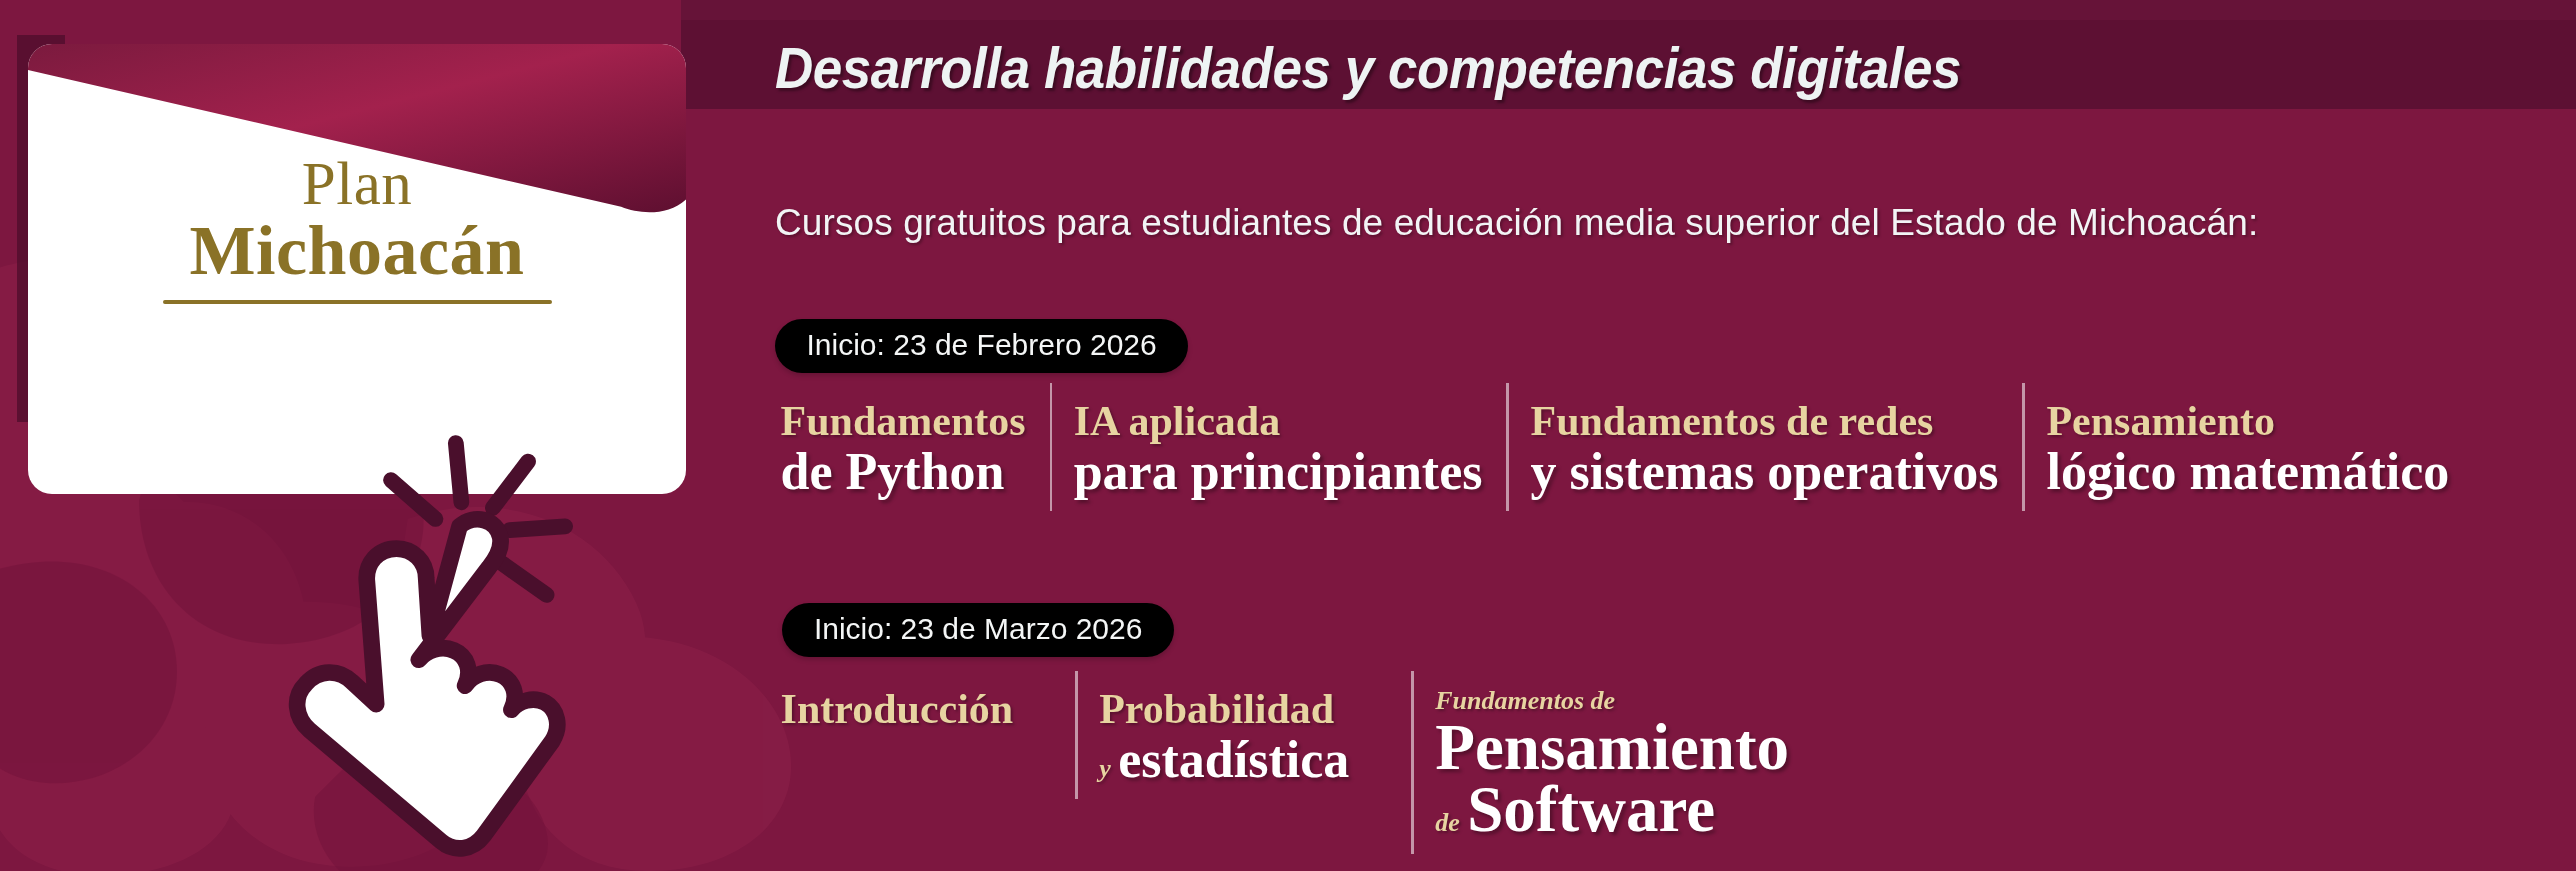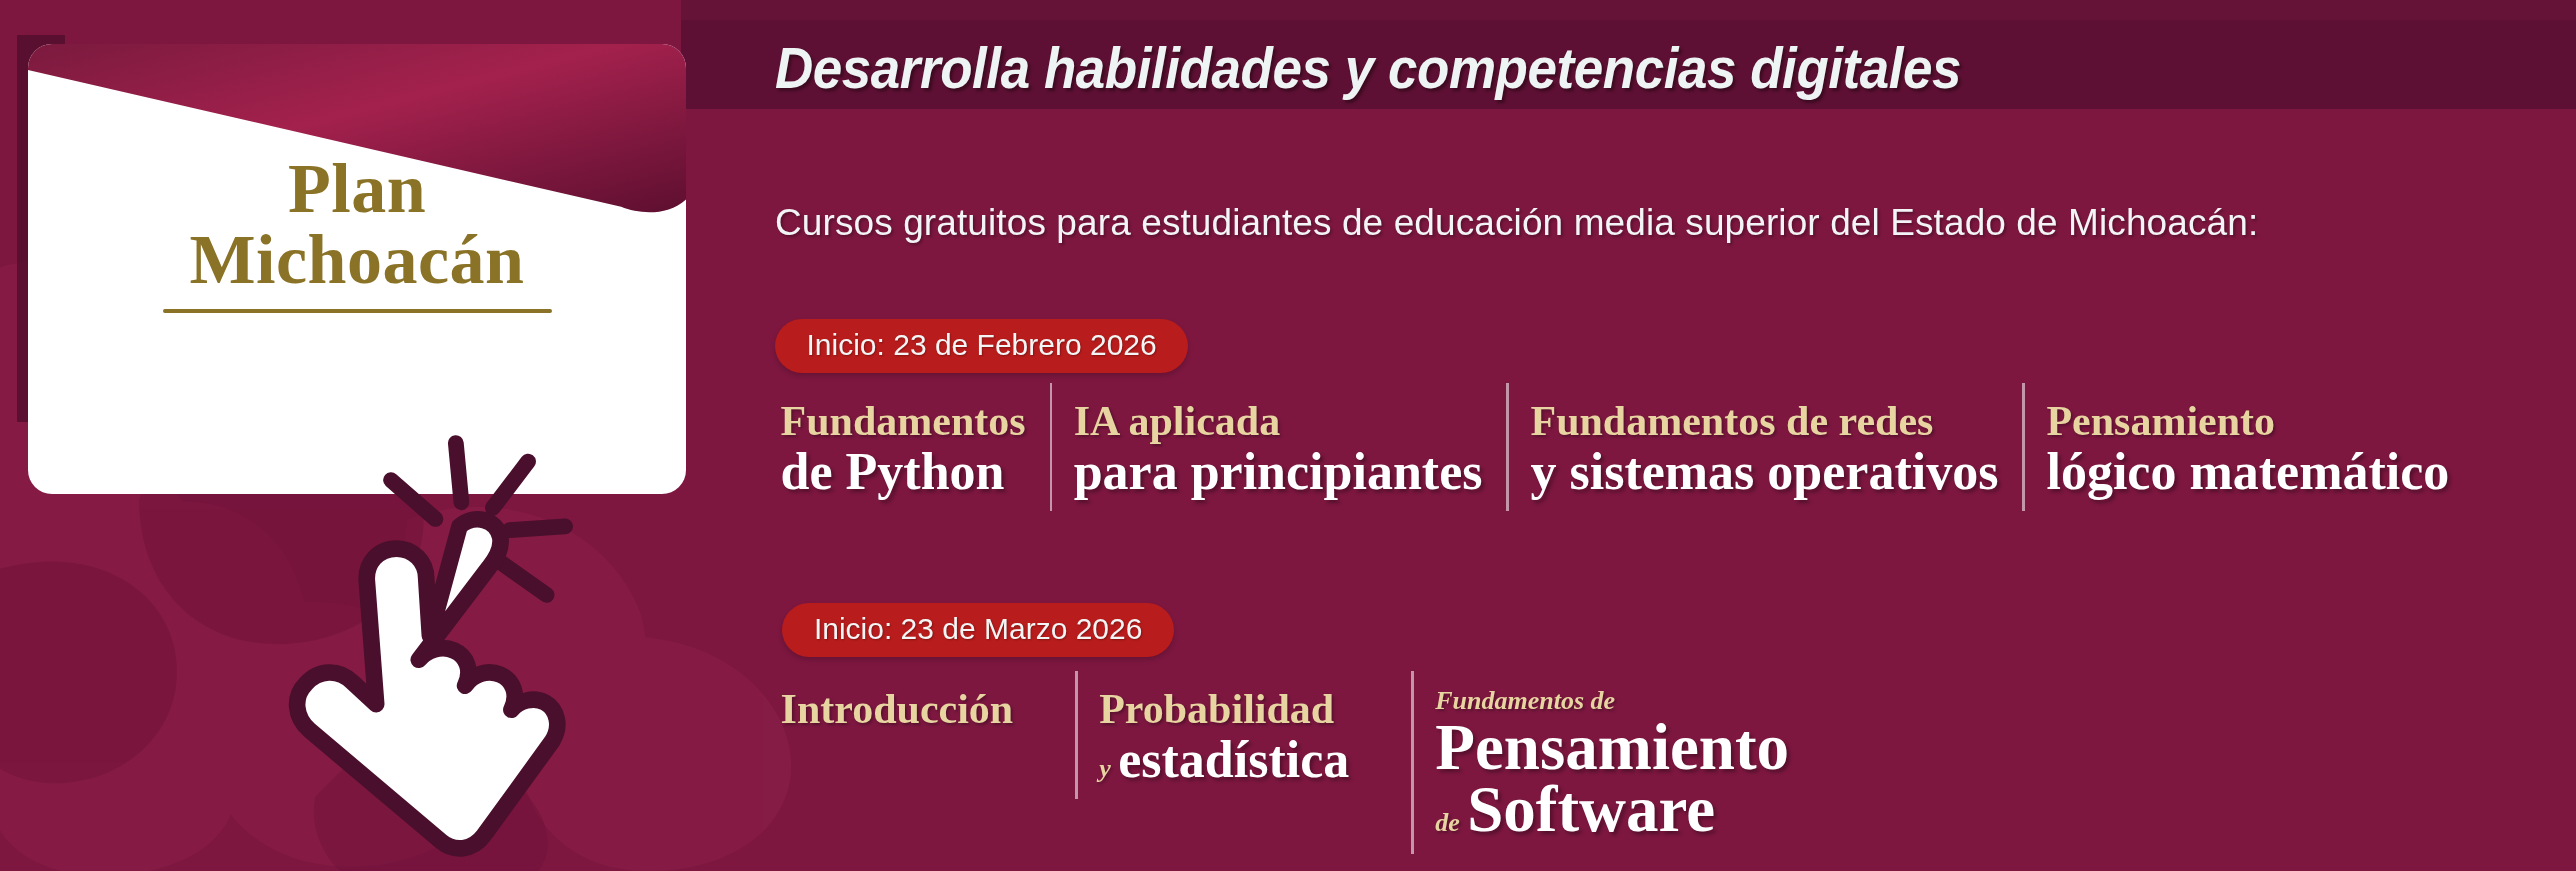--- a/index.html
+++ b/index.html
@@ -38,21 +38,21 @@
     overflow:hidden;
   }
   .logo-swoosh{
     position:absolute;left:0;top:0;width:100%;height:185px;
   }
   .logo-text{
     position:absolute;left:0;right:0;top:109px;text-align:center;
     color:#8a7227;
     font-family:"Liberation Serif", serif;
   }
-  .logo-l1{font-size:70px;font-weight:700;line-height:1.02;letter-spacing:0.5px;}
+  .logo-l1{font-size:61px;font-weight:400;line-height:1.02;letter-spacing:0.5px;}
   .logo-l2{font-size:70px;font-weight:700;line-height:1.02;letter-spacing:0.5px;}
   .logo-rule{
     width:389px;height:4.6px;background:#8a7227;margin:13px auto 9.3px auto;border-radius:1.9px;
   }
   .logo-l3{font-size:37px;font-weight:400;line-height:1.1;letter-spacing:0.3px;}
 
   
   .cursor-wrap{position:absolute;left:278px;top:417px;width:389px;height:454px;}
   .cursor-wrap svg{display:block;width:100%;height:100%;overflow:visible;}
 
@@ -72,21 +72,21 @@
   .subtitle{
     position:absolute;left:0;top:202px;width:100%;
     font-size:37px;color:#f2f4f5;font-weight:400;
     text-shadow:1.9px 1.9px 2.8px rgba(0,0,0,.3);
     white-space:nowrap;letter-spacing:0.1px;
   }
 
   .pill{
     position:absolute;
     display:inline-block;
-    background:#b91c1c;
+    background:#000000;
     border-radius:37px;
     padding:9.3px 31.5px 11px 31.5px;
     color:#f4f6f6;font-size:30px;
     text-shadow:0.9px 0.9px 1.9px rgba(0,0,0,.3);
     box-shadow:0 2.8px 5.6px rgba(0,0,0,.18);
     white-space:nowrap;
   }
   #pill-feb{left:0px;top:319px;}
   #pill-mar{left:7.4px;top:603px;}
 

